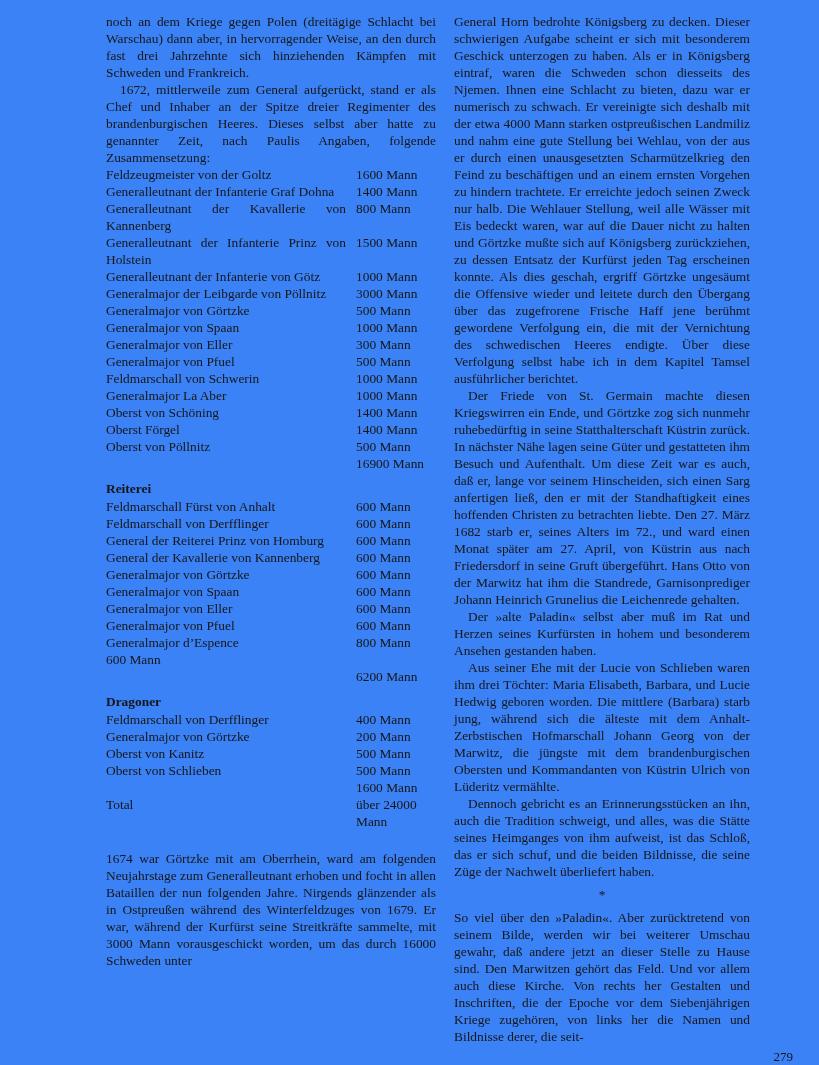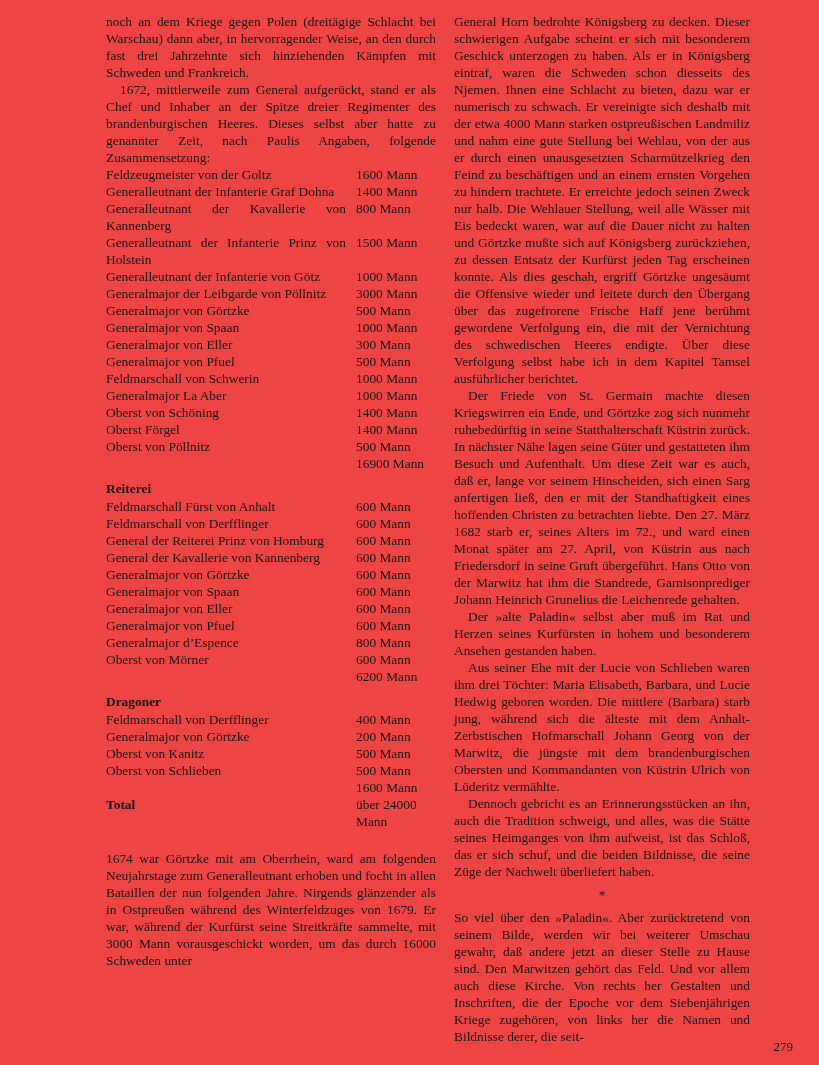--- a/index.html
+++ b/index.html
@@ -1,21 +1,21 @@
 <!DOCTYPE html>
 <html lang="de"><head>
 <meta charset="utf-8">
 <style>
   * { margin: 0; padding: 0; box-sizing: border-box; }
   html, body { background: #ffffff; }
   .page {
     position: relative;
     width: 819px;
     height: 1065px;
-    background: #ef4444;
+    background: #3b82f6;
     overflow: hidden;
     font-family: "Liberation Serif", "DejaVu Serif", serif;
     font-size: 13.4px;
     line-height: 17px;
     color: #161616;
   }
   .columns {
     display: flex;
     padding: 13px 0 0 106px;
     gap: 18px;
@@ -42,30 +42,30 @@
   .row-label {
     flex: 1 1 auto;
     text-align: justify;
     padding-right: 10px;
   }
   .row-value {
     flex: 0 0 80px;
     width: 80px;
   }
   .total-row { margin-top: 0; }
-  .total-label { font-weight: bold; }
+  .total-label { font-weight: normal; }
   .para-1674 { margin-top: 20px; }
   .separator {
     text-align: center;
     margin: 6px 0 6px 0;
   }
   .page-number {
     position: absolute;
     right: 26px;
-    bottom: 10px;
+    bottom: 0;
     font-size: 13px;
   }
 </style>
 </head>
 <body>
 
 <div class="page">
   <div class="columns">
 
     <div class="col-left">
@@ -199,21 +199,20 @@
               <span class="row-label">Generalmajor von Pfuel</span>
               <span class="row-value">600 Mann</span>
             </div>
 
             <div class="row">
               <span class="row-label">Generalmajor d’Espence</span>
               <span class="row-value">800 Mann</span>
             </div>
 
             <div class="row">
-              <span class="row-label">Oberst von Mörner</span>
               <span class="row-value">600 Mann</span>
             </div>
           </div>
         <div class="row">
           <span class="row-label"></span>
           <span class="row-value">6200 Mann</span>
         </div>
       </section>
 
       <section class="troop-section">

